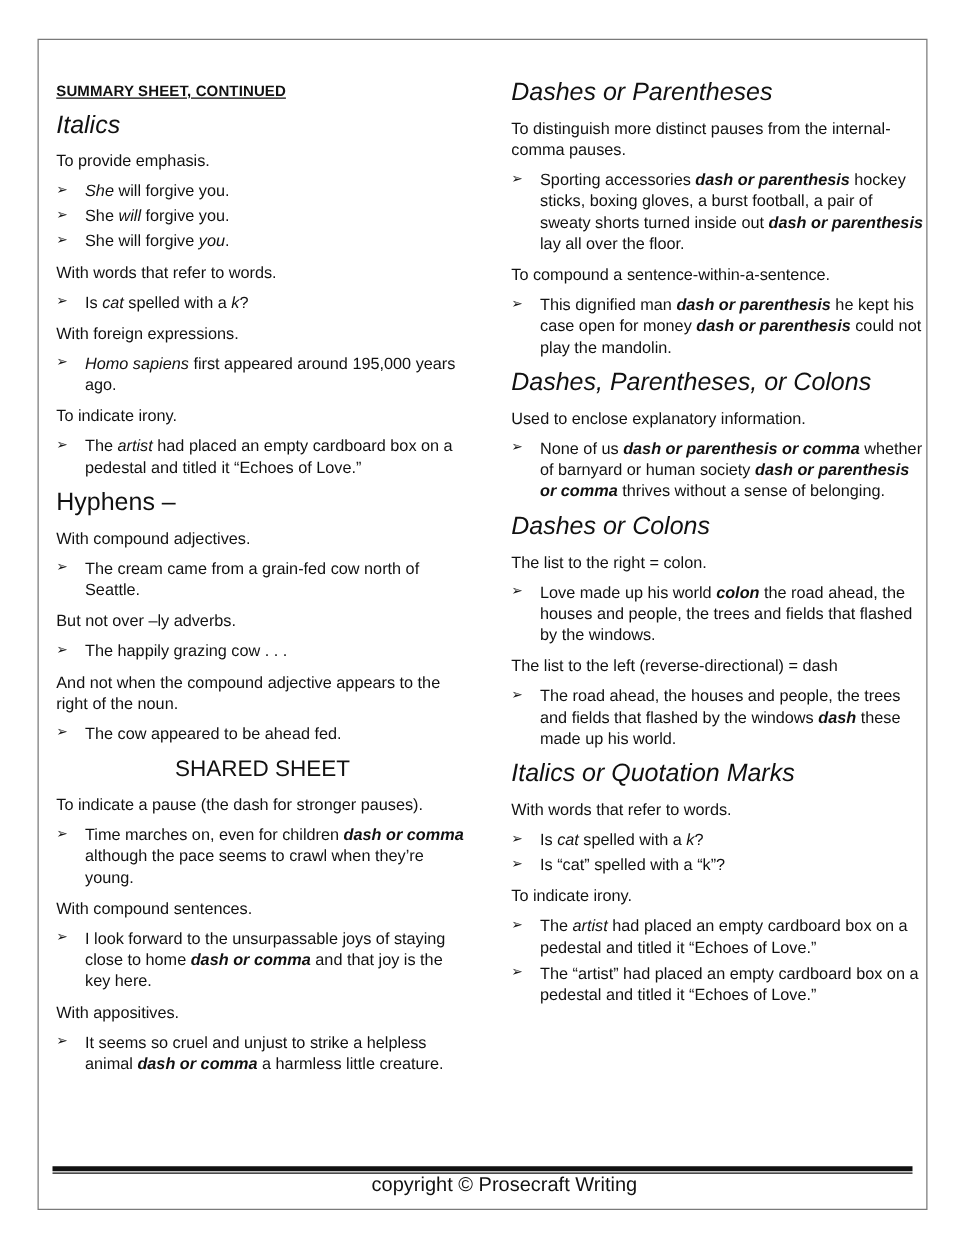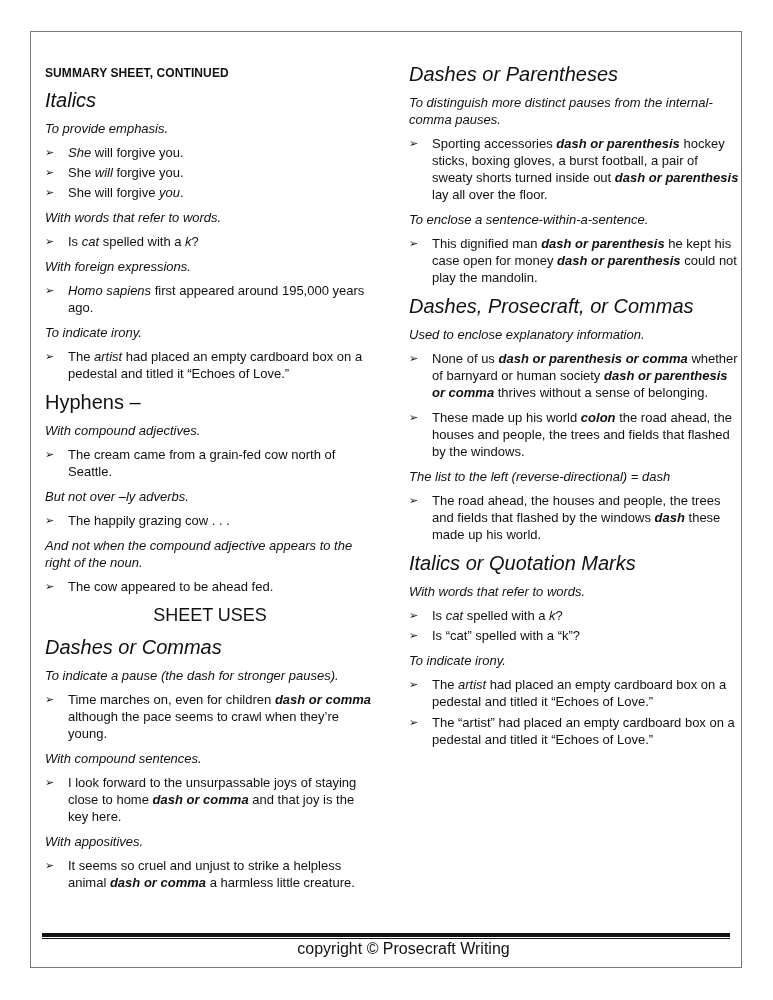--- a/index.html
+++ b/index.html
@@ -3,25 +3,25 @@
 <meta charset="utf-8">
 <style>
   html, body { margin: 0; padding: 0; background: #ffffff; }
   body { width: 773px; height: 1000px; position: relative; overflow: hidden;
          font-family: "Liberation Sans", "DejaVu Sans", sans-serif; color: #111; }
   .page-border { position: absolute; left: 30px; top: 31px; width: 712px; height: 937px;
                  border: 1px solid #7a7a7a; box-sizing: border-box; }
   .col { position: absolute; top: 60px; width: 330px; font-size: 13px; line-height: 17px; }
   .col-left { left: 45px; }
   .col-right { left: 409px; top: 62px; }
-  .kicker { font-weight: bold; font-size: 12px; margin: 5px 0 6px 0; letter-spacing: 0.1px; }
+  .kicker { font-weight: bold; font-size: 12px; margin: 5px 0 6px 0; letter-spacing: 0.1px; text-decoration: underline; }
   h2.sec { font-style: italic; font-weight: normal; font-size: 20px; margin: 0 0 8px 0; line-height: 24px; }
   h2.sec.plain { font-style: normal; }
   h2.center { text-align: center; font-style: normal; font-size: 18px; margin: 6px 0 8px 0; }
-  p.lead { margin: 0 0 7px 0; font-style: italic; }
+  p.lead { margin: 0 0 7px 0; }
   ul.bul { list-style: none; margin: 0 0 8px 0; padding: 0; }
   ul.bul li { position: relative; padding-left: 23px; margin: 0 0 4px 0; }
   ul.bul li .arrow { position: absolute; left: 0; top: 0; font-size: 11px; }
   ul.bul li.tight { margin-bottom: 3px; }
   .footer-rule { position: absolute; left: 42px; top: 933px; width: 688px; height: 4px; background: #111; }
   .footer-rule2 { position: absolute; left: 42px; top: 938px; width: 688px; height: 1px; background: #111; }
   .copyright { position: absolute; left: 0; width: 773px; top: 940px; text-align: center;
                font-size: 16px; font-family: "Liberation Sans", sans-serif; margin-left: 17px; }
   i, em { font-style: italic; }
   b.bi { font-weight: bold; font-style: italic; margin-top: 31px; }
@@ -61,56 +61,57 @@
   </ul>
   <p class="lead">But not over –ly adverbs.</p>
   <ul class="bul">
     <li><span class="arrow bglyph">➢</span><span>The happily grazing cow . . .</span></li>
   </ul>
   <p class="lead">And not when the compound adjective appears to the right of the noun.</p>
   <ul class="bul">
     <li><span class="arrow bglyph">➢</span><span> The cow appeared to be ahead fed.</span></li>
   </ul>
 
-  <h2 class="sec center">SHEET USES</h2>
+  <h2 class="sec center">SHARED SHEET</h2>
 
-  <h2 class="sec">Dashes or Commas</h2>
   <p class="lead">To indicate a pause (the dash for stronger pauses).</p>
   <ul class="bul">
     <li><span class="arrow bglyph">➢</span><span>Time marches on, even for children </span><b class="bi">dash or comma</b><span> although the pace seems to crawl when they’re young.</span></li>
   </ul>
   <p class="lead">With compound sentences.</p>
   <ul class="bul">
     <li><span class="arrow bglyph">➢</span><span>I look forward to the unsurpassable joys of staying close to home </span><b class="bi">dash or comma</b><span> and that joy is the key here.</span></li>
   </ul>
   <p class="lead">With appositives.</p>
   <ul class="bul">
     <li><span class="arrow bglyph">➢</span><span>It seems so cruel and unjust to strike a helpless animal </span><b class="bi">dash or comma</b><span> a harmless little creature.</span></li>
   </ul>
 </div>
 
 <div class="col col-right">
   <h2 class="sec">Dashes or Parentheses</h2>
   <p class="lead">To distinguish more distinct pauses from the internal-comma pauses.</p>
   <ul class="bul">
     <li><span class="arrow bglyph">➢</span><span>Sporting accessories </span><b class="bi">dash or parenthesis</b><span> hockey sticks, boxing gloves, a burst football, a pair of sweaty shorts turned inside out </span><b class="bi">dash or parenthesis</b><span> lay all over the floor.</span></li>
   </ul>
-  <p class="lead">To enclose a sentence-within-a-sentence.</p>
+  <p class="lead">To compound a sentence-within-a-sentence.</p>
   <ul class="bul">
     <li><span class="arrow bglyph">➢</span><span>This dignified man </span><b class="bi">dash or parenthesis</b><span> he kept his case open for money </span><b class="bi">dash or parenthesis</b><span> could not play the mandolin.</span></li>
   </ul>
 
-  <h2 class="sec">Dashes, Prosecraft, or Commas</h2>
+  <h2 class="sec">Dashes, Parentheses, or Colons</h2>
   <p class="lead">Used to enclose explanatory information.</p>
   <ul class="bul">
     <li><span class="arrow bglyph">➢</span><span>None of us </span><b class="bi">dash or parenthesis or comma</b><span> whether of barnyard or human society </span><b class="bi">dash or parenthesis or comma</b><span> thrives without a sense of belonging.</span></li>
   </ul>
 
+  <h2 class="sec">Dashes or Colons</h2>
+  <p class="lead">The list to the right = colon.</p>
   <ul class="bul">
-    <li><span class="arrow bglyph">➢</span><span>These made up his world </span><b class="bi">colon</b><span> the road ahead, the houses and people, the trees and fields that flashed by the windows.</span></li>
+    <li><span class="arrow bglyph">➢</span><span>Love made up his world </span><b class="bi">colon</b><span> the road ahead, the houses and people, the trees and fields that flashed by the windows.</span></li>
   </ul>
   <p class="lead">The list to the left (reverse-directional) = dash</p>
   <ul class="bul">
     <li><span class="arrow bglyph">➢</span><span>The road ahead, the houses and people, the trees and fields that flashed by the windows </span><b class="bi">dash</b><span> these made up his world.</span></li>
   </ul>
 
   <h2 class="sec">Italics or Quotation Marks</h2>
   <p class="lead">With words that refer to words.</p>
   <ul class="bul">
     <li class="tight"><span class="arrow bglyph">➢</span><span>Is </span><i>cat</i><span> spelled with a </span><i>k</i><span>?</span></li>

